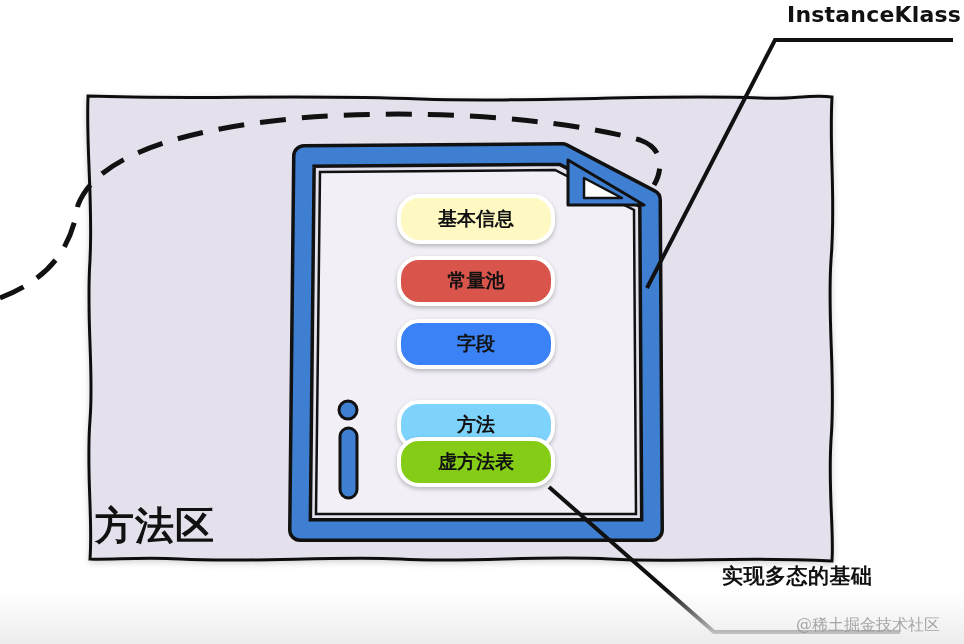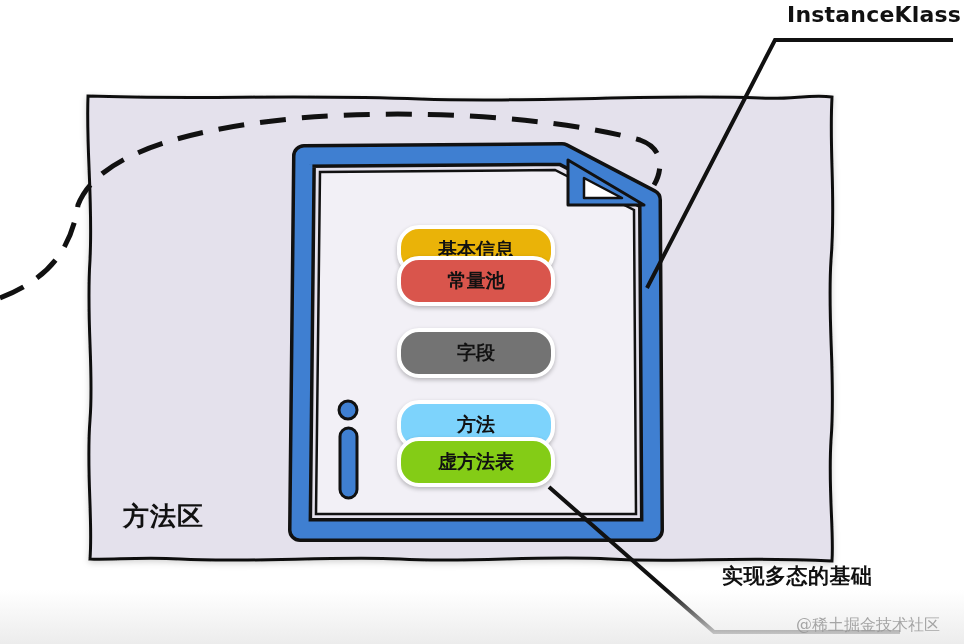--- a/index.html
+++ b/index.html
@@ -13,21 +13,21 @@
   .bottom-fade {
     position: absolute; left: 0; top: 590px; width: 964px; height: 54px;
     background: linear-gradient(to bottom, rgba(255,255,255,0), #ececec);
   }
   .label {
     position: absolute; font-weight: bold; color: #111;
     white-space: nowrap;
     text-align: center;
   }
   .title-label { left: 787px; top: 2px; font-size: 22px; letter-spacing: 0.2px; }
-  .area-label { left: 123px; top: 499px; font-size: 26px; letter-spacing: 1px; }
+  .area-label { left: 95px; top: 499px; font-size: 39px; letter-spacing: 1px; }
   .callout-label { left: 722px; top: 562px; font-size: 21px; letter-spacing: 0.5px; }
   .watermark {
     position: absolute; left: 796px; top: 615px; font-size: 16px;
     color: rgba(150,150,150,0.85); font-family: "DejaVu Serif", serif;
     white-space: nowrap;
     text-align: right;
   }
   .pill {
     position: absolute; left: 397px; width: 150px; height: 42px;
     border-radius: 22px;
@@ -79,27 +79,27 @@
     <polyline points="549,487 714,632 900,632" fill="none" stroke="#111" stroke-width="4"></polyline>
   </svg>
 </div>
 
 <div class="bottom-fade"></div>
 
 <div class="label title-label">InstanceKlass</div>
 <div class="label area-label">方法区</div>
 <div class="label callout-label">实现多态的基础</div>
 
-<div class="pill" style="top:194px;background:#eab308;margin-top:31px;">
+<div class="pill" style="top:194px;background:#fef9c3;">
   <span>基本信息</span>
 </div>
 <div class="pill" style="top:256px;background:#d9554c;font-family:Liberation Mono, monospace;">
   <span>常量池</span>
 </div>
-<div class="pill" style="top:319px;background:#737373;margin-top:9px;">
+<div class="pill" style="top:319px;background:#3b82f6;">
   <span>字段</span>
 </div>
 <div class="pill" style="top:400px;background:#7dd3fc;">
   <span>方法</span>
 </div>
 <div class="pill" style="top:437px;background:#84cc16;">
   <span>虚方法表</span>
 </div>
 
 <div class="watermark">@稀土掘金技术社区</div>

